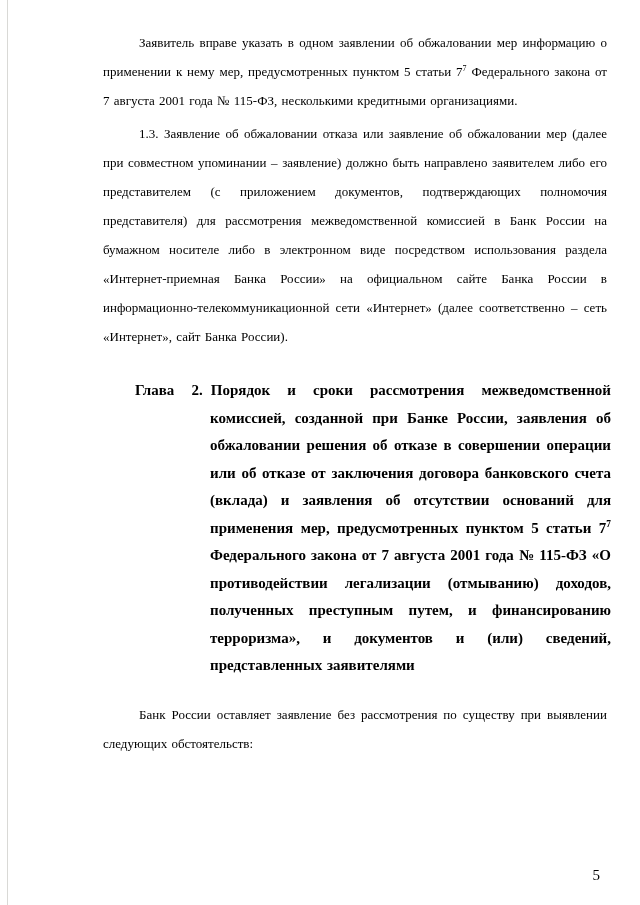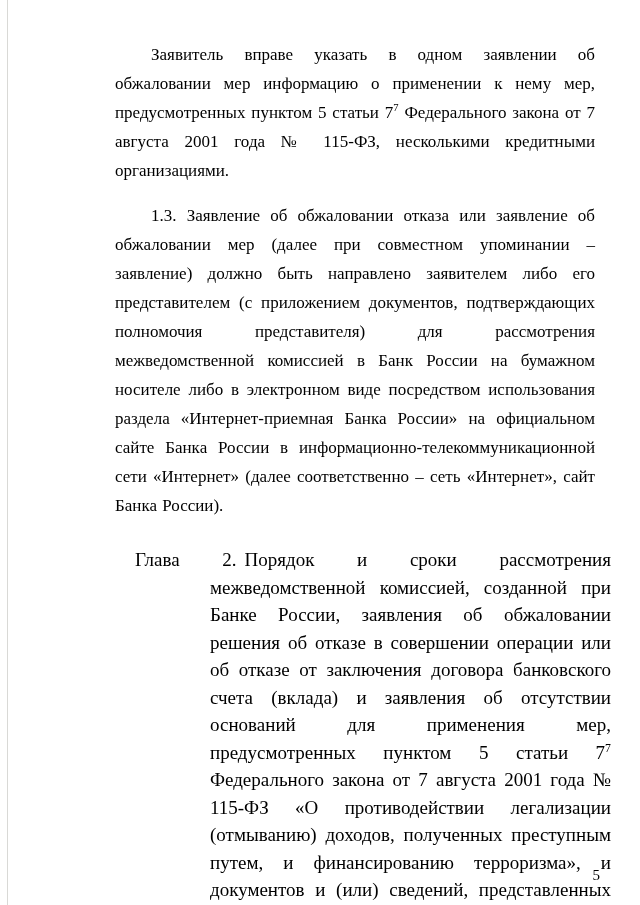--- a/index.html
+++ b/index.html
@@ -25,32 +25,32 @@
   }
   .scan-edge {
     position: absolute;
     left: 7px;
     top: 0;
     bottom: 0;
     width: 1px;
     background: #d9d9d6;
   }
   p.body-para {
-    margin: 16px;
-    font-size: 17px;
+    margin: 4px;
+    font-size: 13px;
     line-height: 29px;
     text-align: justify;
     text-indent: 36px;
     word-spacing: 1px;
   }
   .chapter-heading {
     margin: 26px 0 20px 111px;
     text-indent: -75px;
-    font-weight: normal;
-    font-size: 19px;
+    font-weight: bold;
+    font-size: 15px;
     line-height: 27.5px;
     text-align: justify;
     word-spacing: 1px;
   }
   .chapter-heading .chapter-label {
     margin-right: 8px;
   }
   sup {
     font-size: 0.62em;
     line-height: 0;
@@ -70,15 +70,16 @@
 <div class="page">
   <span class="scan-edge"></span>
 
   <p class="body-para"><span>Заявитель вправе указать в одном заявлении об обжаловании мер информацию о применении к нему мер, предусмотренных пунктом 5 статьи 7</span><sup>7</sup><span> Федерального закона от 7 августа 2001 года № 115-ФЗ, несколькими кредитными организациями.</span></p>
 
   <p class="body-para">1.3. Заявление об обжаловании отказа или заявление об обжаловании мер (далее при совместном упоминании – заявление) должно быть направлено заявителем либо его представителем (с приложением документов, подтверждающих полномочия представителя) для рассмотрения межведомственной комиссией в Банк России на бумажном носителе либо в электронном виде посредством использования раздела «Интернет-приемная Банка России» на официальном сайте Банка России в информационно-телекоммуникационной сети «Интернет» (далее соответственно – сеть «Интернет», сайт Банка России).</p>
 
   <div class="chapter-heading"><span class="chapter-label">Глава 2.</span><span>Порядок и сроки рассмотрения межведомственной комиссией, созданной при Банке России, заявления об обжаловании решения об отказе в совершении операции или об отказе от заключения договора банковского счета (вклада) и заявления об отсутствии оснований для применения мер, предусмотренных пунктом 5 статьи 7</span><sup>7</sup><span> Федерального закона от 7 августа 2001 года № 115-ФЗ «О противодействии легализации (отмыванию) доходов, полученных преступным путем, и финансированию терроризма», и документов и (или) сведений, представленных заявителями</span></div>
 
 
+  <p class="body-para">Банк России оставляет заявление без рассмотрения по существу при выявлении следующих обстоятельств:</p>
 
   <div class="page-number">5</div>
 </div>
 
 </body></html>

